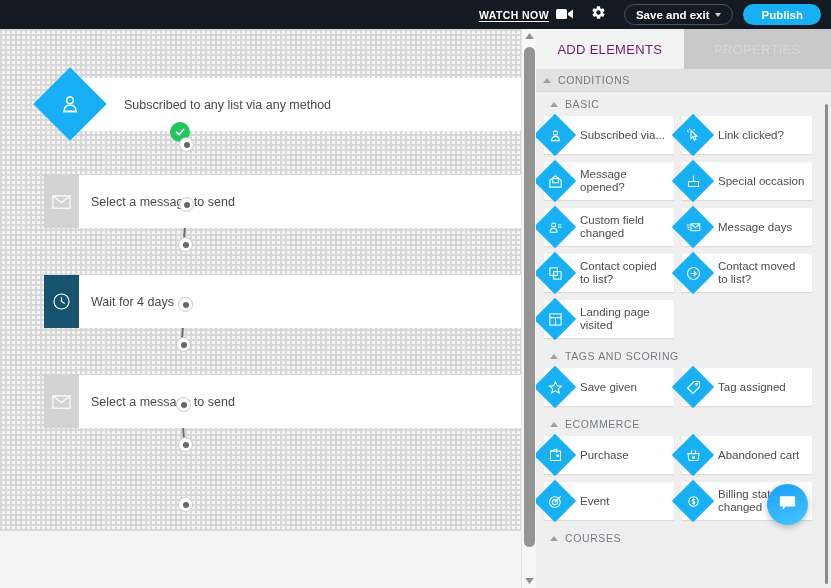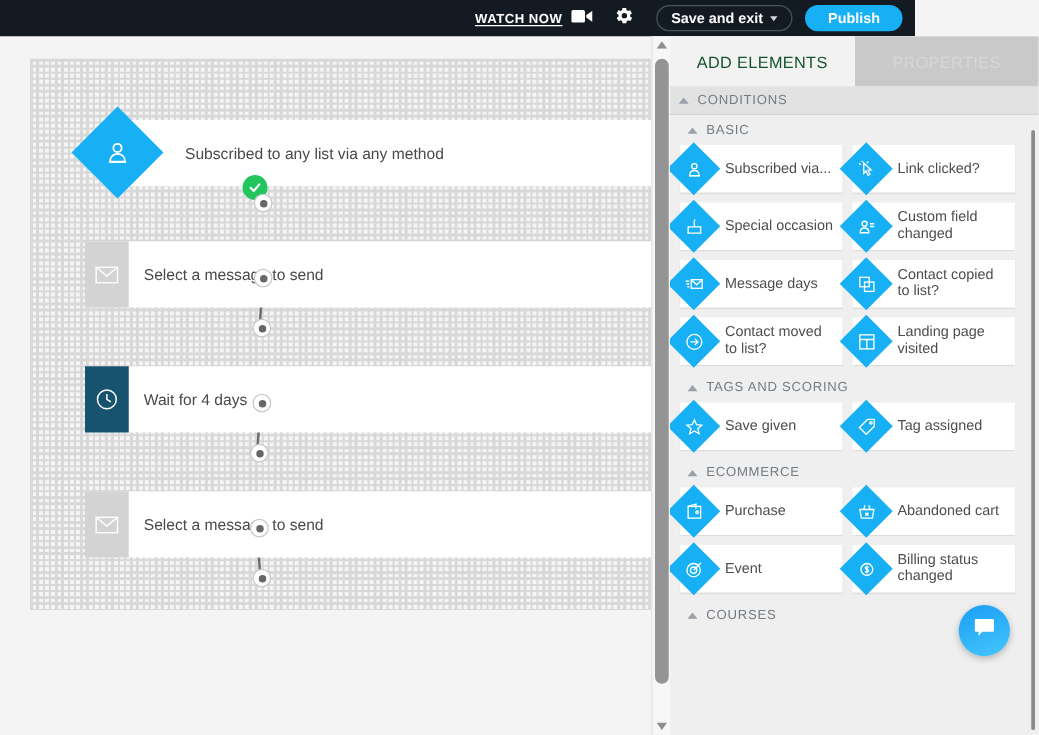--- a/index.html
+++ b/index.html
@@ -6,21 +6,21 @@
   html, body {
     width: 831px; height: 588px;
     overflow: hidden;
     font-family: "Liberation Sans", sans-serif;
     background: #f4f4f4;
   }
   #app { position: relative; width: 831px; height: 588px; overflow: hidden; }
 
   
   .topbar {
-    position: absolute; left: 0; top: 0; width: 732px; height: 29px;
+    position: absolute; left: 0; top: 0; width: 831px; height: 29px;
     background: #131a22;
     display: flex; align-items: center; justify-content: flex-end;
     padding-right: 10px;
   }
   .watch-now {
     display: flex; align-items: center; gap: 7px; margin-right: 18px; cursor: pointer;
   }
   .watch-now-label {
     color: #ffffff; font-size: 10.5px; font-weight: bold; letter-spacing: .4px;
     text-decoration: underline; text-underline-offset: 2px;
@@ -38,31 +38,30 @@
     border-right: 3.5px solid transparent; border-top: 4px solid #cfd4d9;
   }
   .publish-btn {
     background: #17b0f5; border-radius: 13px; height: 21px;
     padding: 0 18px; display: flex; align-items: center; cursor: pointer;
   }
   .publish-label { color: #fff; font-size: 11.5px; font-weight: bold; }
 
   
   .canvas {
-    position: absolute; left: 0; top: 47px; width: 521px; height: 441px;
+    position: absolute; left: 0; top: 29px; width: 521px; height: 502px;
     background-color: #f5f5f5;
     background-image:
       repeating-linear-gradient(to right,
         #d8d8d8 0, #d8d8d8 2px, transparent 2px, transparent 5px),
       repeating-linear-gradient(to bottom,
         #d8d8d8 0, #d8d8d8 2px, transparent 2px, transparent 5px);
     background-size: 100% 1px, 1px 100%;
     background-position: 0 0, 0 0;
     overflow: hidden;
-    margin-left: 24px;
   }
   .grid-v, .grid-h { position: absolute; }
   .grid-v {
     top: 0; width: 1px; height: 559px;
     background: repeating-linear-gradient(to bottom,
       #dcdcdc 0 2px, transparent 2px 5px);
   }
   .grid-h {
     left: 0; height: 1px; width: 521px;
     background: repeating-linear-gradient(to right,
@@ -138,21 +137,21 @@
   
   .panel {
     position: absolute; left: 536px; top: 29px; width: 295px; height: 559px;
     background: #efefef; overflow: hidden;
   }
   .tabs { position: relative; height: 40px; display: flex; }
   .tab {
     flex: 1; display: flex; align-items: center; justify-content: center;
     font-size: 13px; letter-spacing: .3px; cursor: pointer;
   }
-  .tab-active { background: #f2f2f2; color: #14532d; }
+  .tab-active { background: #f2f2f2; color: #701a75; }
   .tab-inactive { background: #c9c9c9; color: #d7d7d7; }
 
   .section-head {
     height: 23px; display: flex; align-items: center; gap: 7px;
     padding-left: 7px; background: #e2e2e2; border-bottom: 1px solid #d5d5d5;
     font-size: 10.5px; color: #737b83; letter-spacing: .6px;
   }
   .sub-head {
     height: 24px; display: flex; align-items: center; gap: 7px;
     padding-left: 14px; background: #efefef;
@@ -383,20 +382,32 @@
               </svg>
           </div>
           </div>
         <div class="ecard-label">Link clicked?</div>
       </div>
       <div class="ecard">
         <div class="ediamond-wrap">
             <div class="ediamond"></div>
           <div class="ediamond-icon">
             <svg width="15" height="15" viewBox="0 0 24 24" fill="none" stroke="#fff" stroke-width="1.7">
+                <path d="M3 10 L12 3 L21 10 L21 21 L3 21 Z"></path>
+                <rect x="7.5" y="7" width="9" height="7"></rect>
+              </svg>
+          </div>
+          </div>
+        <div class="ecard-label">Message opened?</div>
+      </div>
+      <div class="ecard">
+        <div class="ediamond-wrap">
+            <div class="ediamond"></div>
+          <div class="ediamond-icon">
+            <svg width="15" height="15" viewBox="0 0 24 24" fill="none" stroke="#fff" stroke-width="1.7">
                 <path d="M3 20 L21 20"></path>
                 <path d="M4 20 L4 12 L20 12 L20 20"></path>
                 <path d="M12 12 L12 7"></path>
                 <path d="M12 7 C10.5 5.5 13.5 4 12 2.5"></path>
               </svg>
           </div>
           </div>
         <div class="ecard-label">Special occasion</div>
       </div>
       <div class="ecard">

